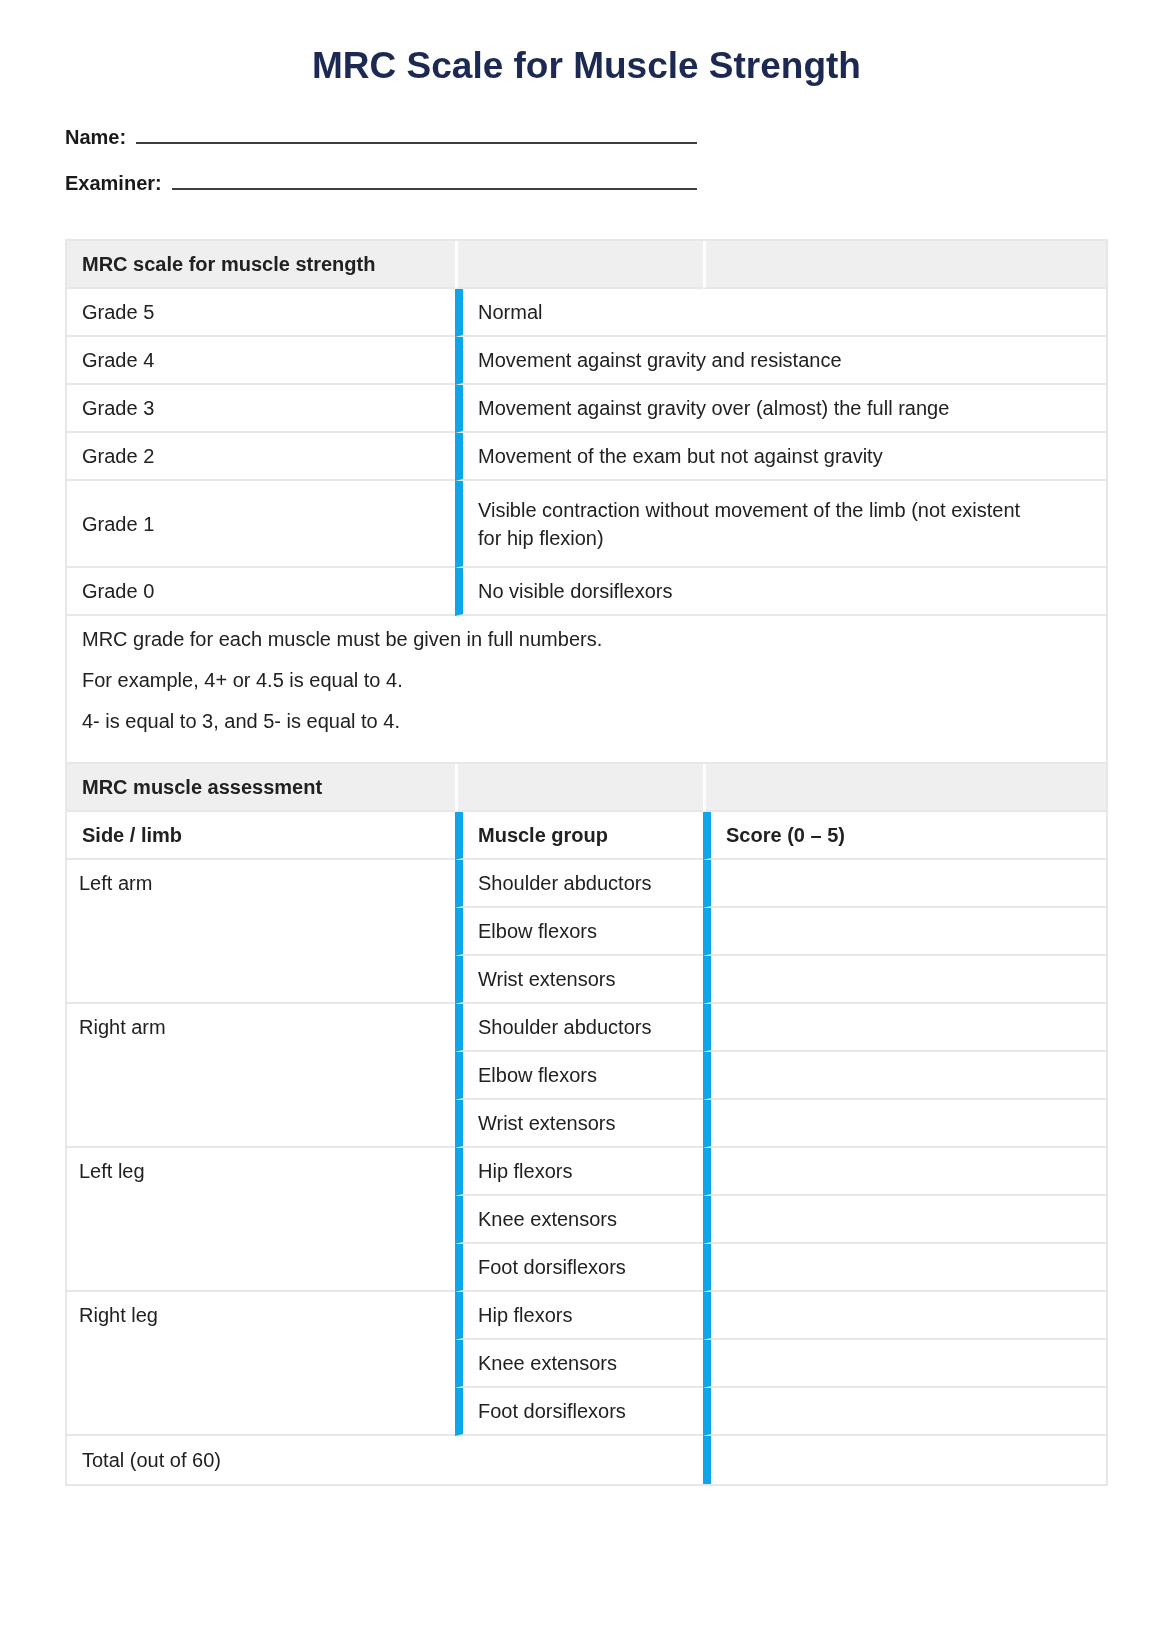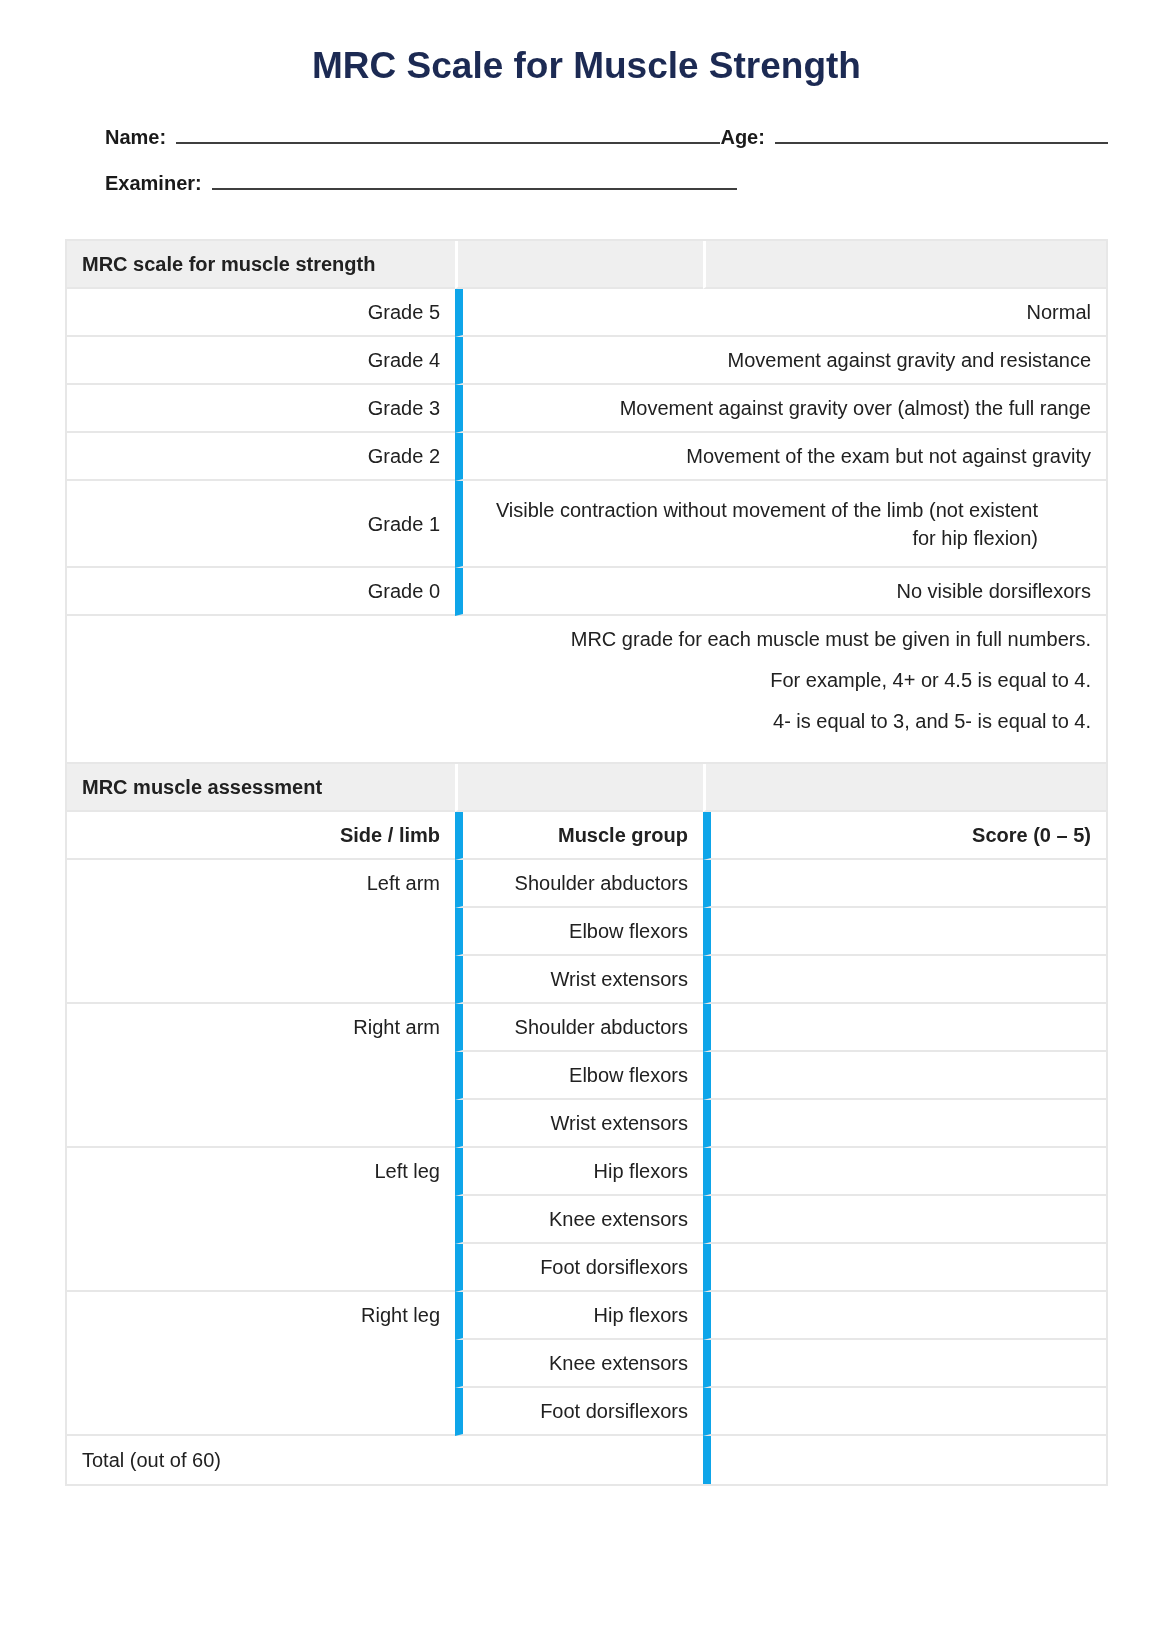--- a/index.html
+++ b/index.html
@@ -15,21 +15,21 @@
   .doc-title {
     text-align: center;
     font-size: 37px;
     font-weight: bold;
     color: #1c2a53;
     line-height: 1.2;
     margin-bottom: 34px;
   }
 
   
-  .fields { margin-bottom: 44px; margin-left: 40px; }
+  .fields { margin-bottom: 44px; }
   .field-row {
     display: flex;
     justify-content: space-between;
     align-items: baseline;
     height: 27px;
     margin-bottom: 19px;
   }
   .field-group { display: flex; align-items: baseline; }
   .fg-wide  { width: 632px; }
   .fg-narrow{ width: 398px; }
@@ -58,21 +58,21 @@
   col.c2 { width: 248px; }
   col.c3 { width: 403px; }
 
   td {
     font-size: 20px;
     line-height: 28px;
     color: #212121;
     padding: 9px 15px;
     vertical-align: middle;
   }
-  .bb { border-bottom: 2px solid #e7e7e7; text-align: right; }
+  .bb { border-bottom: 2px solid #e7e7e7; }
   .bl { border-left: 8px solid #0ea5e9; }
 
   tr.ghead td {
     background: #efefef;
     font-weight: bold;
     height: 47px;
     border-bottom: 2px solid #e7e7e7;
   }
   tr.ghead td + td { border-left: 3px solid #ffffff; }
 
@@ -94,24 +94,20 @@
 <body>
 
 <div class="page">
 
   <div class="doc-title">MRC Scale for Muscle Strength</div>
 
   <div class="fields">
     <div class="field-row">
       <div class="field-group fg-wide">
         <span class="field-label">Name:</span>
-        <span class="field-line"></span>
-      </div>
-      <div class="field-group fg-narrow">
-        <span class="field-label">Age:</span>
         <span class="field-line"></span>
       </div>
     </div>
     <div class="field-row">
       <div class="field-group fg-wide">
         <span class="field-label">Examiner:</span>
         <span class="field-line"></span>
       </div>
     </div>
   </div>

